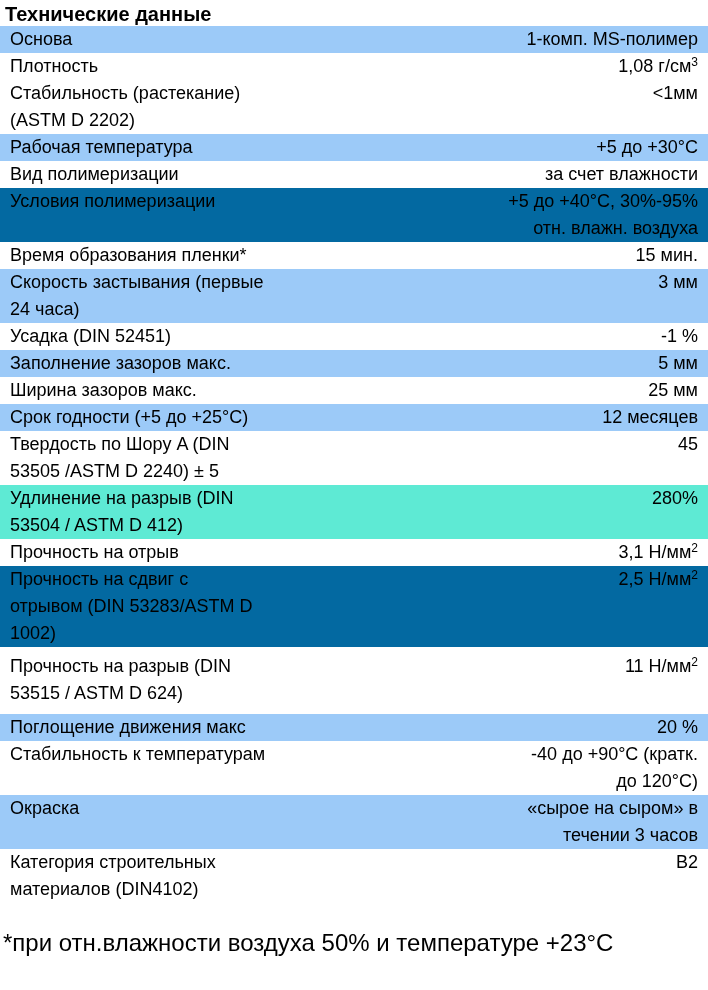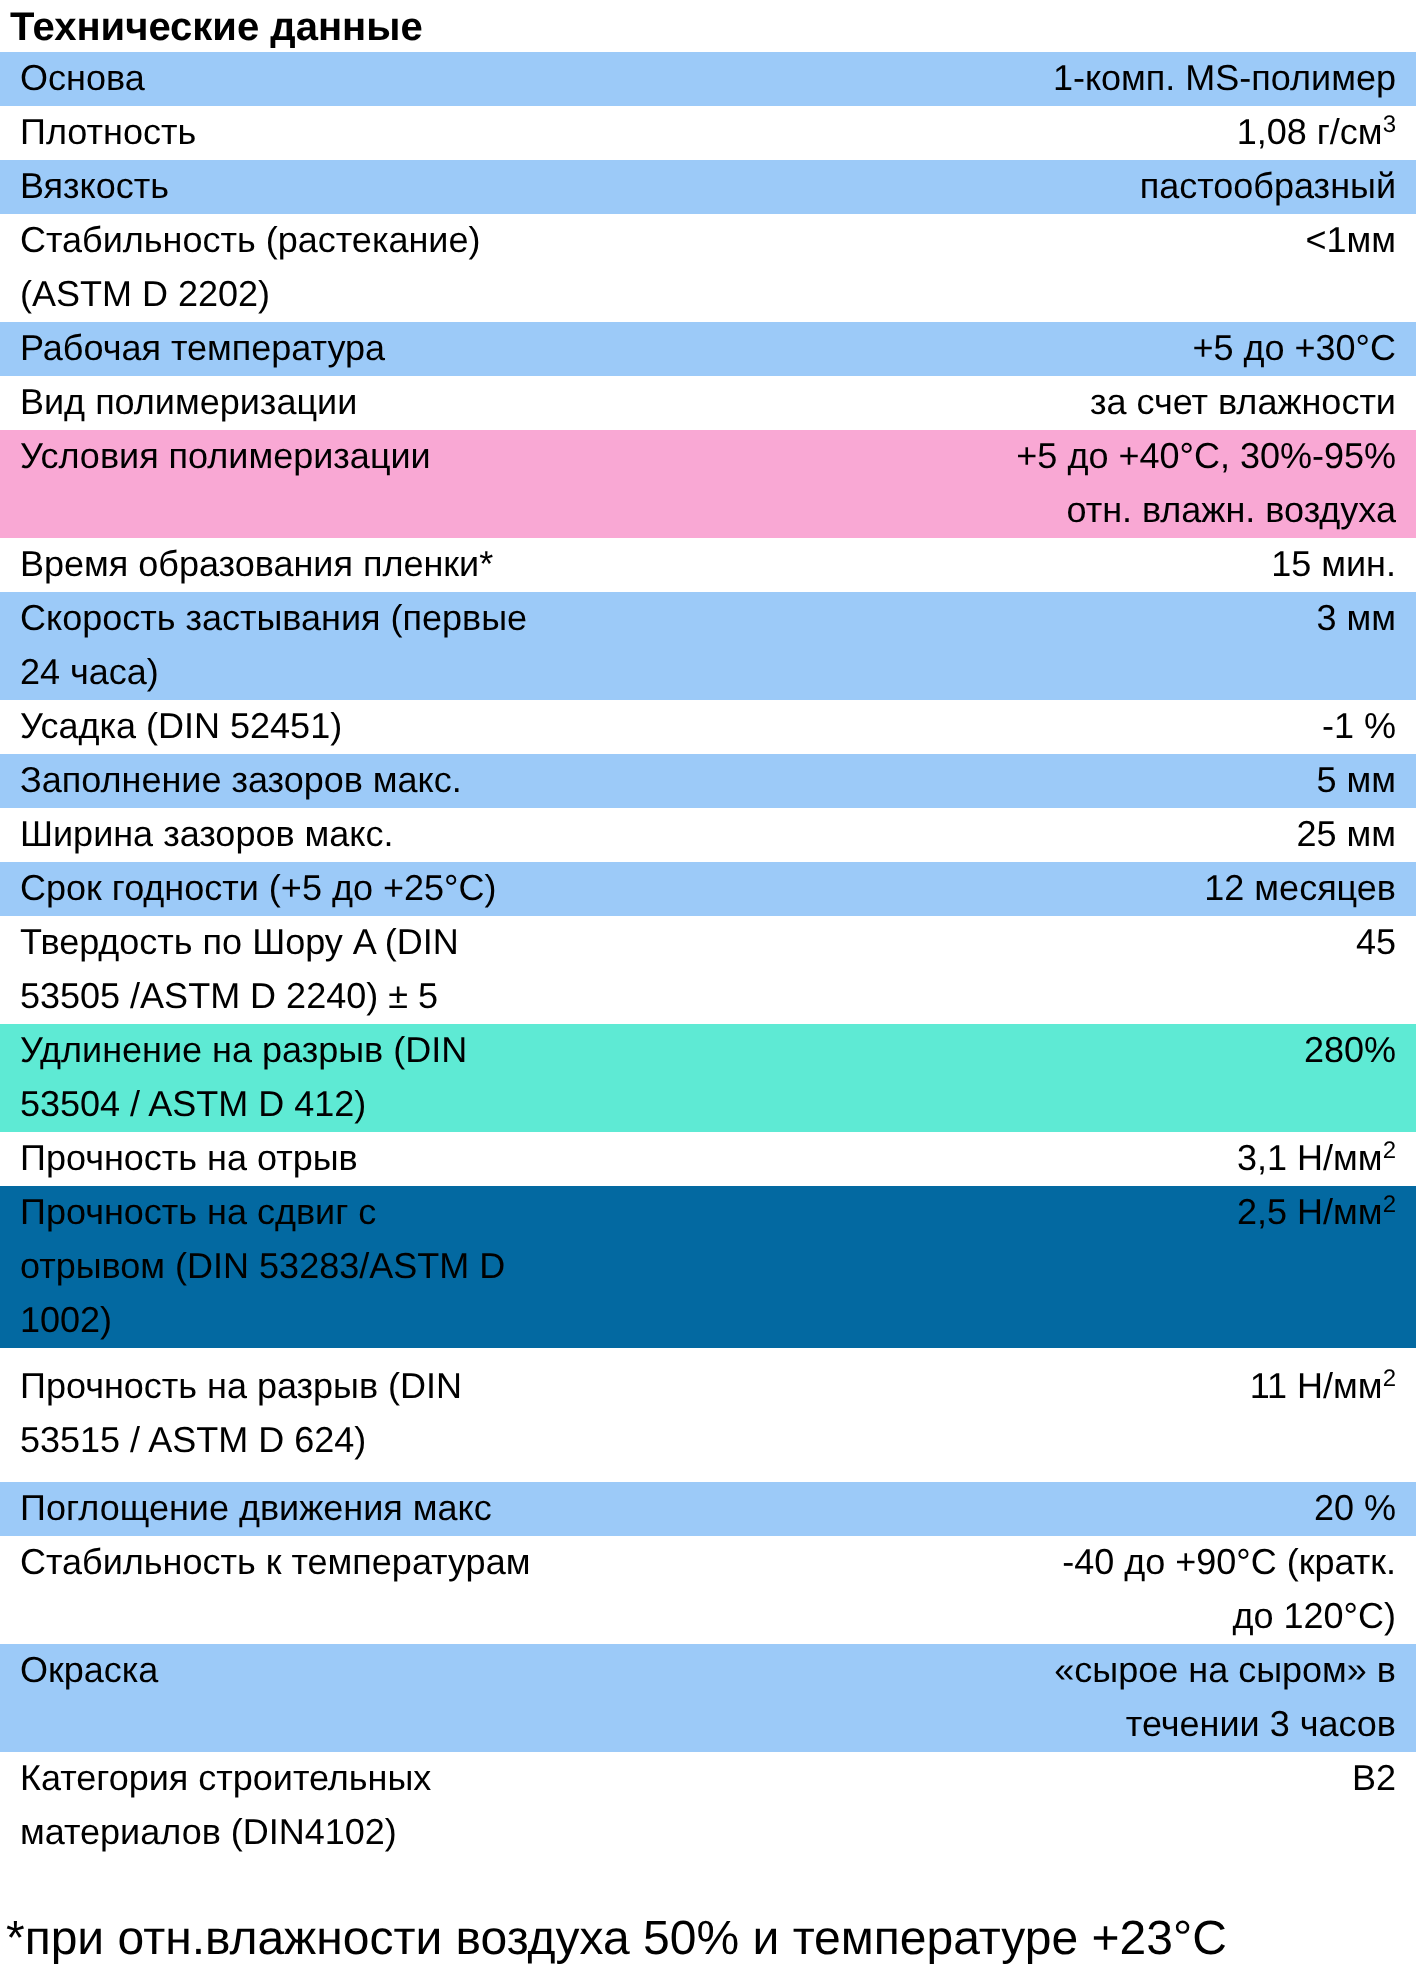--- a/index.html
+++ b/index.html
@@ -53,42 +53,38 @@
   <div class="row shaded" style="background: rgb(156, 202, 248);">
     <div class="cell label">Основа</div>
     <div class="cell value"><span class="val-main">1-комп. MS-полимер</span></div>
   </div>
 
   <div class="row">
     <div class="cell label">Плотность</div>
     <div class="cell value"><span class="val-main">1,08 г/см</span><span class="val-sup">3</span></div>
   </div>
 
-  <div class="row shaded" style="background: rgb(156, 202, 248);">
-    <div class="cell label">Вязкость</div>
-    <div class="cell value"><span class="val-main">пастообразный</span></div>
-  </div>
 
   <div class="row">
     <div class="cell label">Стабильность (растекание)
 (ASTM D 2202)</div>
     <div class="cell value"><span class="val-main">&lt;1мм</span></div>
   </div>
 
   <div class="row shaded" style="background: rgb(156, 202, 248);">
     <div class="cell label">Рабочая температура</div>
     <div class="cell value"><span class="val-main">+5 до +30°C</span></div>
   </div>
 
   <div class="row">
     <div class="cell label">Вид полимеризации</div>
     <div class="cell value"><span class="val-main">за счет влажности</span></div>
   </div>
 
-  <div class="row shaded" style="background: #f9a8d4;">
+  <div class="row shaded" style="background: #0369a1;">
     <div class="cell label">Условия полимеризации</div>
     <div class="cell value"><span class="val-main">+5 до +40°C, 30%-95%
 отн. влажн. воздуха</span></div>
   </div>
 
   <div class="row">
     <div class="cell label">Время образования пленки*</div>
     <div class="cell value"><span class="val-main">15 мин.</span></div>
   </div>
 

